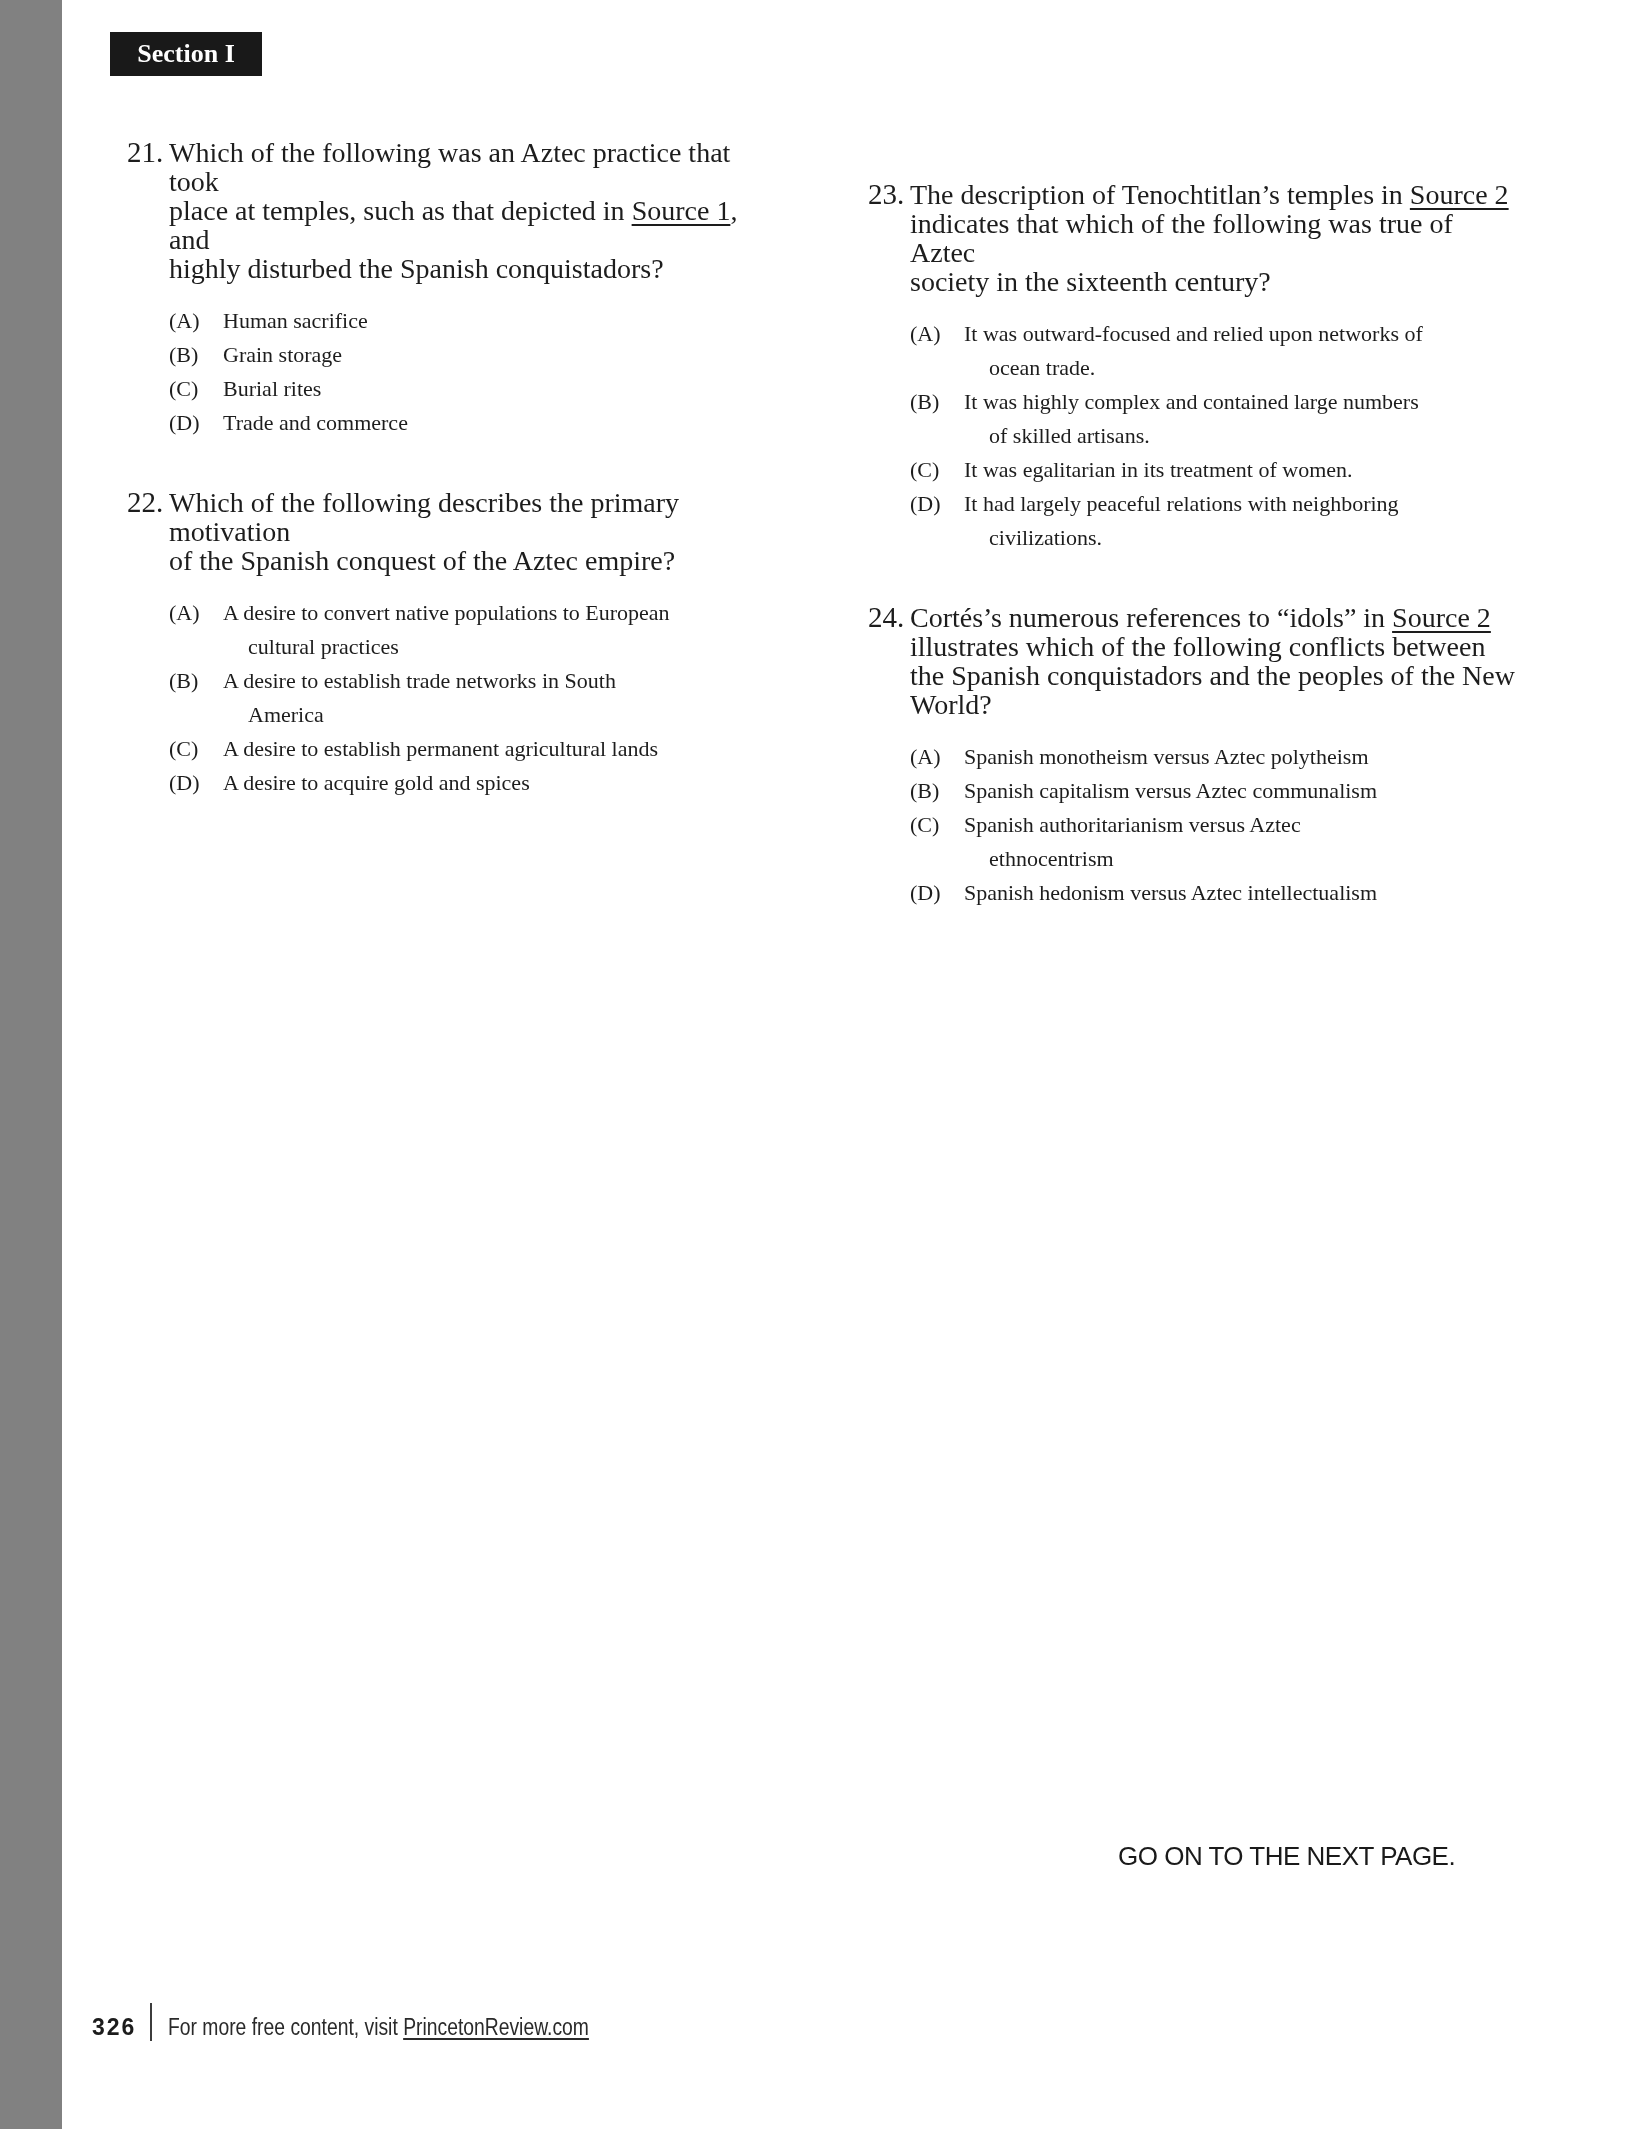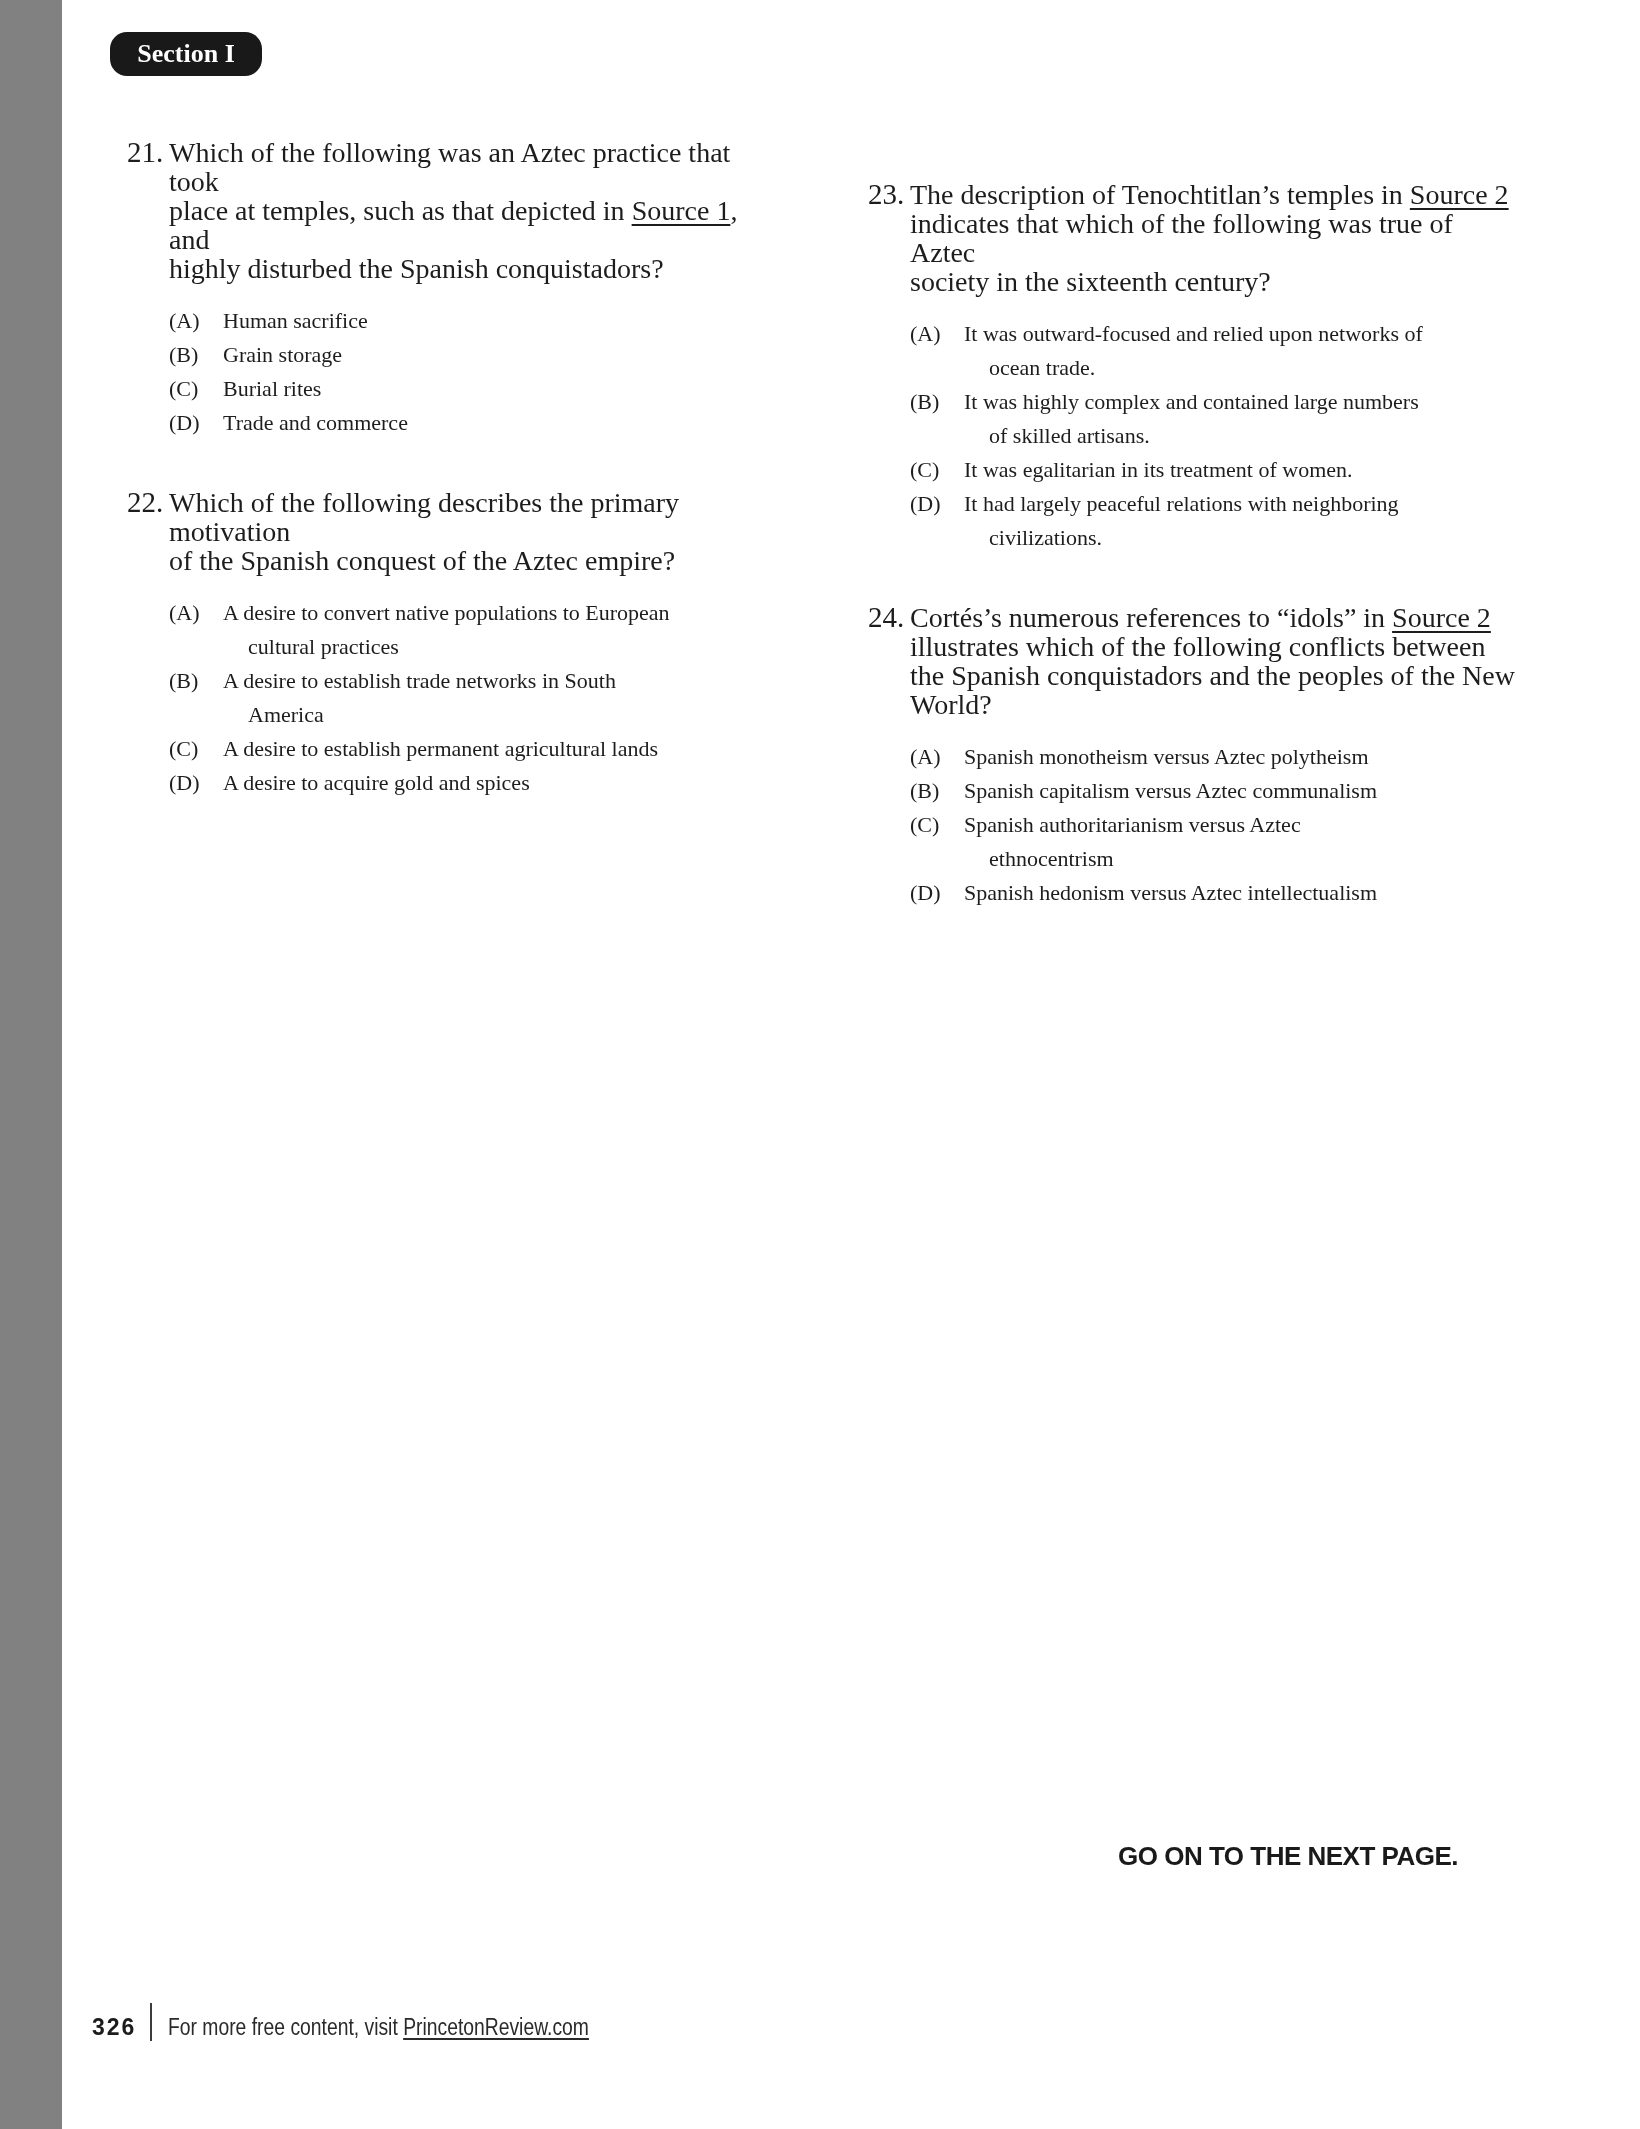--- a/index.html
+++ b/index.html
@@ -5,36 +5,36 @@
   html,body{margin:0;padding:0;}
   body{
     width:1640px;height:2129px;position:relative;background:#ffffff;
     font-family:"Liberation Serif","DejaVu Serif",serif;color:#1d1d1d;
     overflow:hidden;
   }
   .sidebar{position:absolute;left:0;top:0;width:62px;height:2129px;background:#818181;}
   .badge{
     position:absolute;left:110px;top:32px;width:152px;height:44px;background:#191919;
     color:#ffffff;display:flex;align-items:center;justify-content:center;
-    font-weight:bold;font-size:26px;border-radius:17px;
+    font-weight:bold;font-size:26px;
   }
   .col{position:absolute;top:138px;}
   .col-left{left:127px;width:640px;}
   .col-right{left:868px;width:650px;margin-top:42px;}
   .q{display:flex;margin-bottom:48px;}
   .qnum{width:42px;flex:none;font-size:29px;line-height:29px;}
   .qbody{flex:1;min-width:0;}
   .stem{margin:0 0 21px 0;font-size:28px;line-height:29px;white-space:pre-line;}
   .src{text-decoration:underline;text-underline-offset:4px;text-decoration-thickness:1.5px;}
   .opt{display:flex;font-size:22px;line-height:34px;}
   .letter{width:54px;flex:none;}
   .otext{white-space:pre-line;padding-left:25px;text-indent:-25px;font-family:Liberation Serif, serif;}
   .goon{
     position:absolute;left:1118px;top:1841px;
-    font-family:"Liberation Sans","DejaVu Sans",sans-serif;font-weight:bold;
+    font-family:"Liberation Sans","DejaVu Sans",sans-serif;font-weight:normal;
     font-size:26px;letter-spacing:-0.5px;color:#1a1a1a;white-space:nowrap;
   }
   .footer{
     position:absolute;left:92px;top:2003px;display:flex;align-items:flex-end;
     font-family:"Liberation Sans","DejaVu Sans",sans-serif;color:#2a2a2a;
   }
   .pgnum{font-weight:bold;font-size:23px;letter-spacing:2px;color:#1c1c1c;}
   .fdiv{width:2px;height:38px;background:#3c3c3c;margin:0 16px 0 14px;}
   .ftext{font-size:23px;transform:scaleX(0.84);transform-origin:left center;white-space:nowrap;}
   .flink{text-decoration:underline;text-underline-offset:3px;color:#2a2a2a;}

